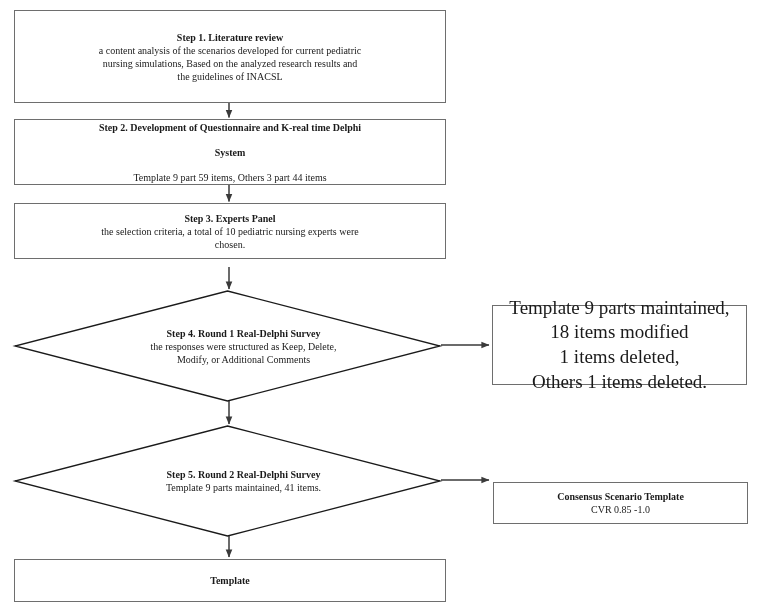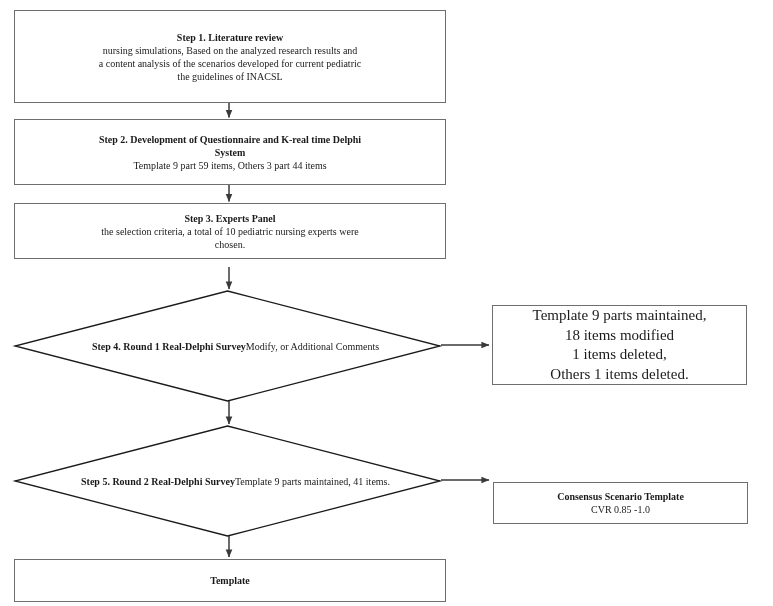--- a/index.html
+++ b/index.html
@@ -49,32 +49,33 @@
   .diamond-wrap {
     position: absolute;
   }
   .diamond-wrap svg {
     position: absolute;
     left: 0; top: 0;
     overflow: visible;
   }
   .diamond-label {
     position: absolute;
-    left: 8px; top: 0;
+    left: 16px; top: 0;
     width: 100%;
     height: 100%;
     display: flex;
+    flex-direction: column;
     align-items: center;
     justify-content: center;
     text-align: center;
     pointer-events: none;
   }
 
   .fs-13 { font-size: 10px; }
-  .fs-125 { font-size: 15px; }
+  .fs-125 { font-size: 19px; }
 
   svg.connectors {
     position: absolute;
     left: 0; top: 0;
     width: 773px;
     height: 606px;
     pointer-events: none;
   }
 </style>
 </head>
@@ -99,43 +100,44 @@
 
     <line x1="229" y1="401" x2="229" y2="424" stroke="#3a3a3a" stroke-width="1.5" marker-end="url(#arrowhead)"></line>
 
     <line x1="441" y1="480" x2="489" y2="480" stroke="#3a3a3a" stroke-width="1.5" marker-end="url(#arrowhead)"></line>
 
     <line x1="229" y1="536" x2="229" y2="557" stroke="#3a3a3a" stroke-width="1.5" marker-end="url(#arrowhead)"></line>
   </svg>
 
   <div class="node rect fs-13" style="left:14px; top:10px; width:432px; height:93px; padding:4px 8px;">
     <span class="txt-line bold">Step 1. Literature review</span>
+    <span class="txt-line">a content analysis of the scenarios developed for current pediatric</span>
     <span class="txt-line">nursing simulations, Based on the analyzed research results and</span>
-    <span class="txt-line">a content analysis of the scenarios developed for current pediatric</span>
     <span class="txt-line">the guidelines of INACSL</span>
   </div>
 
-  <div class="node rect fs-13" style="left:14px; top:119px; width:432px; height:66px; padding:4px 8px;">
+  <div class="node rect fs-13" style="left:14px; top:119px; width:432px; height:66px; padding:4px 8px;gap:12px;">
     <span class="txt-line bold">Step 2. Development of Questionnaire and K-real time Delphi</span>
     <span class="txt-line bold">System</span>
     <span class="txt-line">Template 9 part 59 items, Others 3 part 44 items</span>
   </div>
 
   <div class="node rect fs-13" style="left:14px; top:203px; width:432px; height:56px; padding:4px 8px;">
     <span class="txt-line bold">Step 3. Experts Panel</span>
     <span class="txt-line">the selection criteria, a total of 10 pediatric nursing experts were</span>
     <span class="txt-line">chosen.</span>
   </div>
 
   <div class="diamond-wrap" style="left:14px; top:290px; width:427px; height:112px;">
     <svg width="427" height="112" viewBox="0 0 427 112">
       <polygon points="213.5,1 426,56 213.5,111 1,56" fill="#ffffff" stroke="#1a1a1a" stroke-width="1.3"></polygon>
     </svg>
     <div class="diamond-label fs-13">
       <span class="txt-line bold">Step 4. Round 1 Real-Delphi Survey</span>
+      <span class="txt-line">the responses were structured as Keep, Delete,</span>
       <span class="txt-line">Modify, or Additional Comments</span>
     </div>
   </div>
 
   <div class="node rect fs-125" style="left:492px; top:305px; width:255px; height:80px; padding:3px 6px;">
     <span class="txt-line">Template 9 parts maintained,</span>
     <span class="txt-line">18 items modified</span>
     <span class="txt-line">1 items deleted,</span>
     <span class="txt-line">Others 1 items deleted.</span>
   </div>

